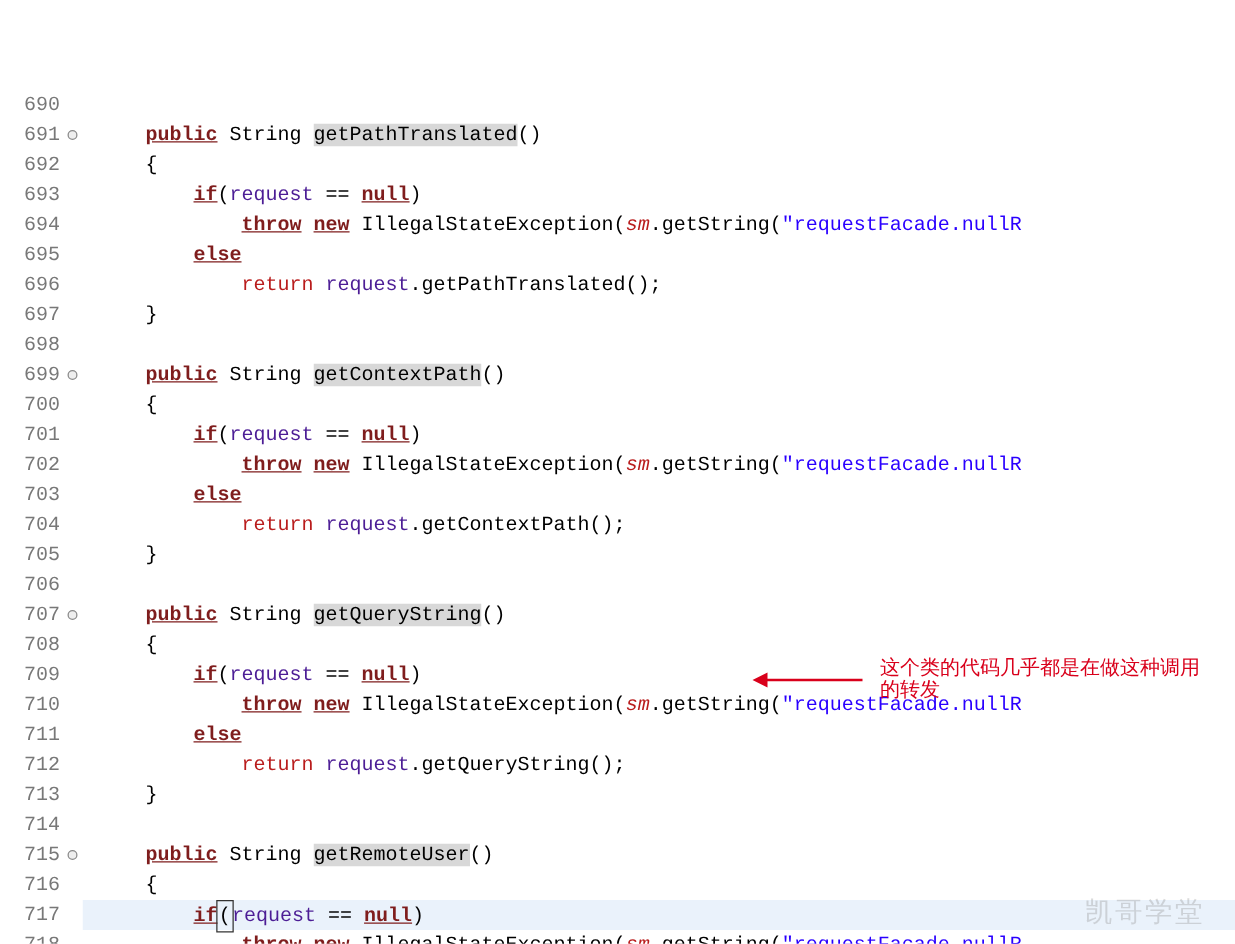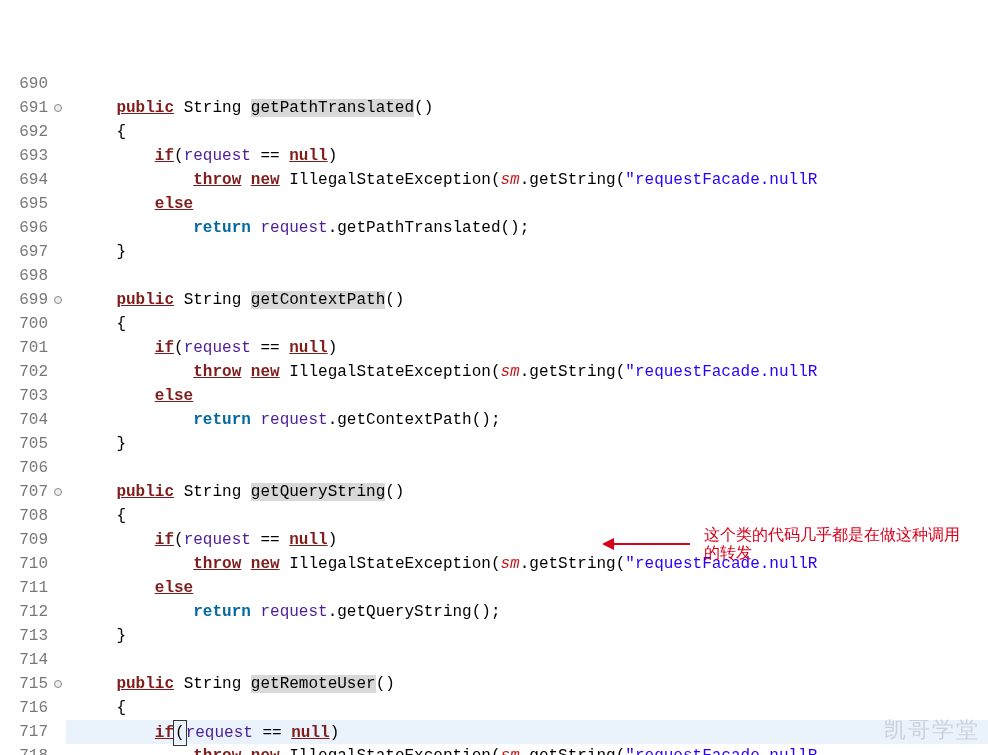--- a/index.html
+++ b/index.html
@@ -33,21 +33,21 @@
   .marks .mk { height: 24px; position: relative; }
   .circ {
     position: absolute; left: 2px; top: 8px;
     width: 8px; height: 8px; border-radius: 50%;
     border: 1px solid #888; background: #eee;
   }
   .code { flex: 1; }
   .line { height: 24px; line-height: 24px; padding-left: 12px; }
   .line.hl { background: #eaf2fb; }
   .kw { color: #7f1d1d; font-weight: bold; text-decoration: underline; }
-  .ret { color: #0369a1; font-weight: bold; }
+  .ret { color: #b91c1c; font-weight: normal; }
   .fld { color: #4c1d95; }
   .fldi { color: #b91c1c; font-style: italic; }
   .mthd { background: #d8d8d8; color: #000; margin-top: 20px; }
   .str { color: #2a00ff; }
   .cursor-box {
     display: inline-block;
     border: 1px solid #333;
     padding: 0 1px;
     margin: 0 -1px;
   }
@@ -73,21 +73,21 @@
     color: #d9001b;
     font-family: "Microsoft YaHei", sans-serif;
     font-size: 16px;
     margin-left: 14px;
     line-height: 18px;
     white-space: normal;
     width: 260px;
   }
   .watermark {
     position: absolute;
-    right: 8px; bottom: 10px;
+    right: 24px; bottom: 10px;
     font-family: "Microsoft YaHei", sans-serif;
     font-size: 22px;
     color: rgba(150,150,150,0.35);
     letter-spacing: 2px;
     pointer-events: none;
   }
 </style>
 </head>
 <body>
 

